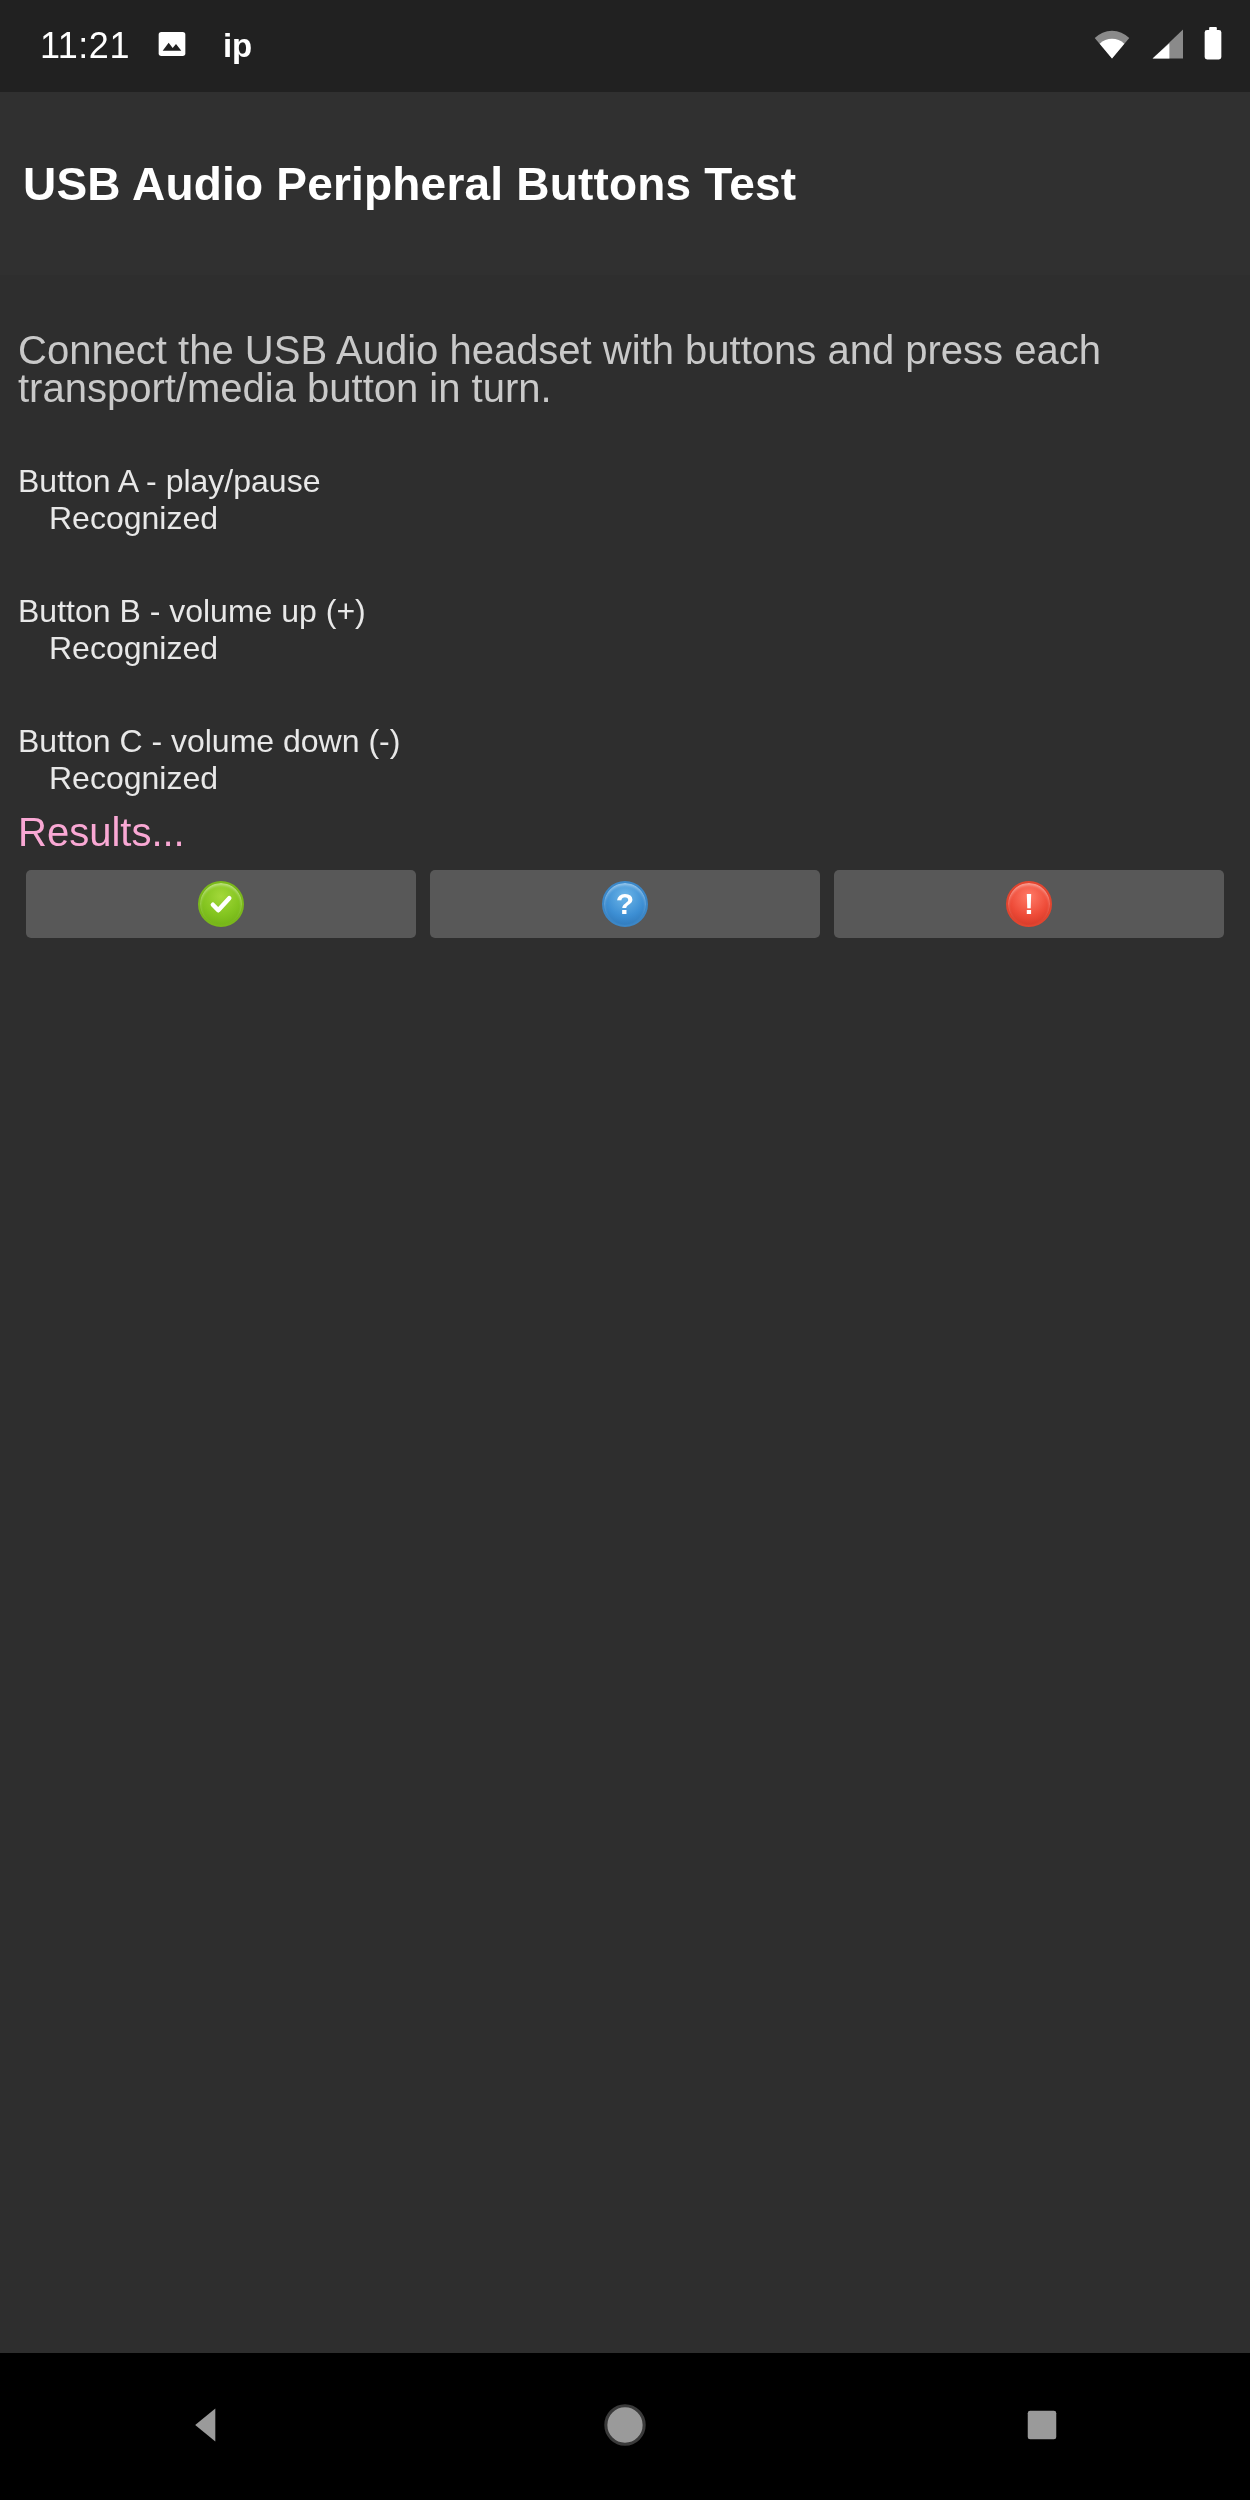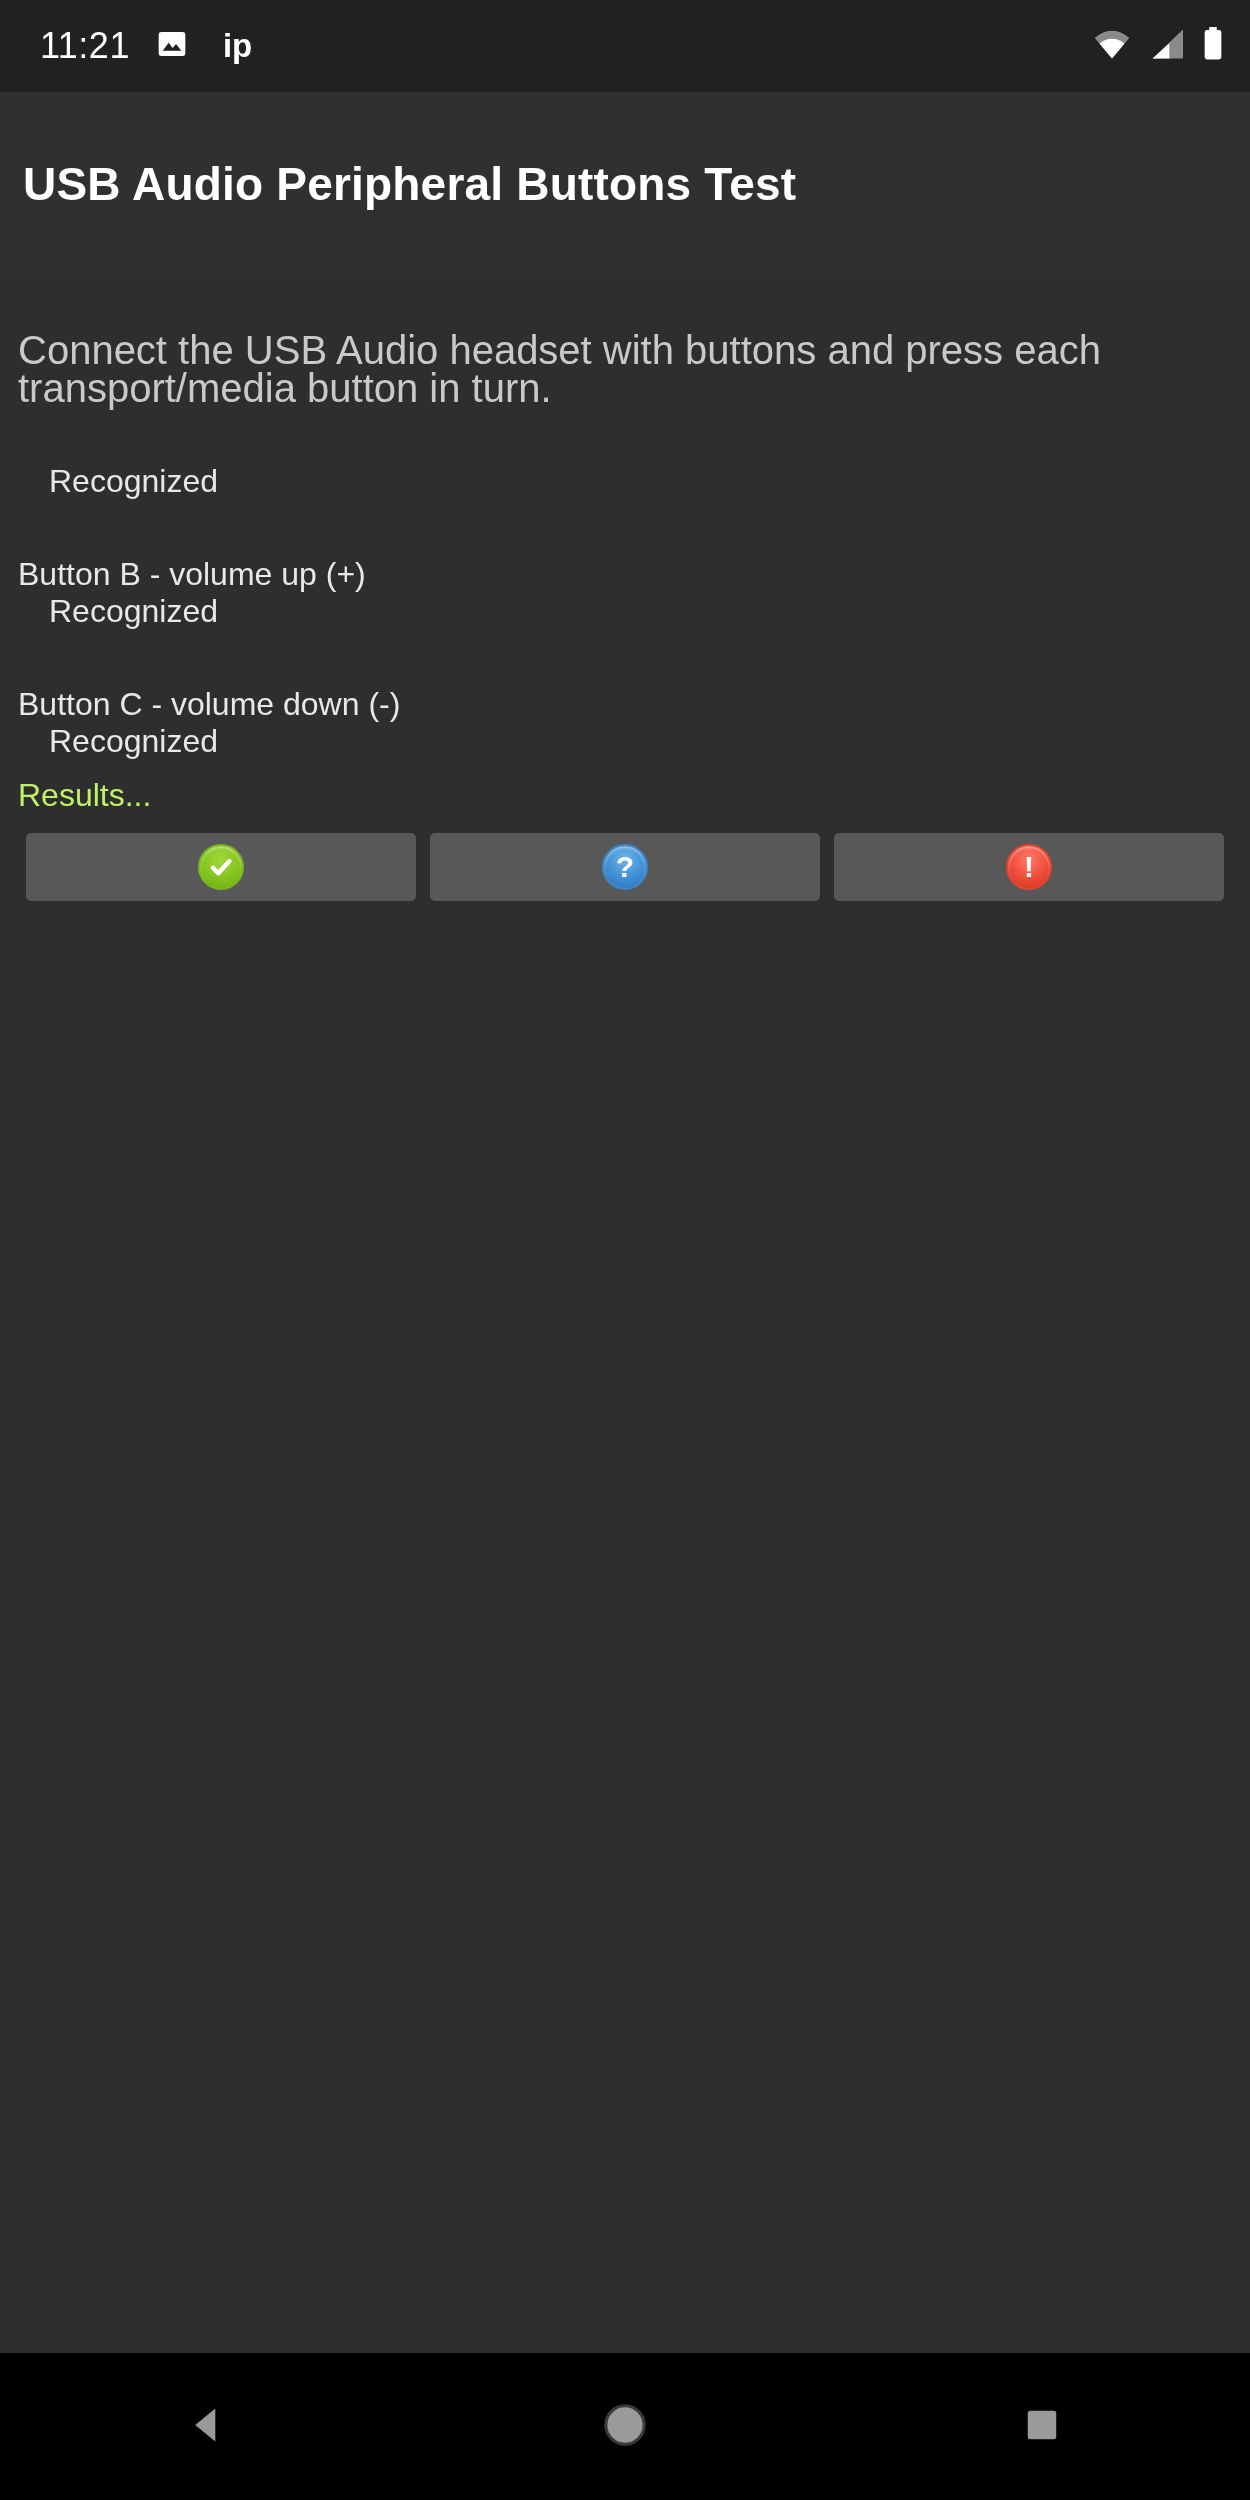--- a/index.html
+++ b/index.html
@@ -96,22 +96,22 @@
     line-height: 37px;
   }
   .btn-status {
     color: #e8e8e8;
     font-size: 32px;
     line-height: 37px;
     padding-left: 31px;
   }
 
   .results-label {
-    color: #bef264;
-    font-size: 32px;
+    color: #f9a8d4;
+    font-size: 40px;
     line-height: 36px;
   }
 
   
   #results-row {
     display: flex;
     gap: 14px;
     margin-top: 20px;
     padding: 0 8px;
   }
@@ -226,20 +226,21 @@
 <div id="content">
 
 
   <div class="gap-54"></div>
 
   <div class="para">Connect the USB Audio headset with buttons and press each transport/media button in turn.</div>
 
   <div class="gap-54"></div>
 
   <div class="block">
+    <div class="btn-label">Button A - play/pause</div>
     <div class="btn-status">Recognized</div>
   </div>
 
   <div class="gap-54"></div>
 
   <div class="block">
     <div class="btn-label">Button B - volume up (+)</div>
     <div class="btn-status">Recognized</div>
   </div>
 

